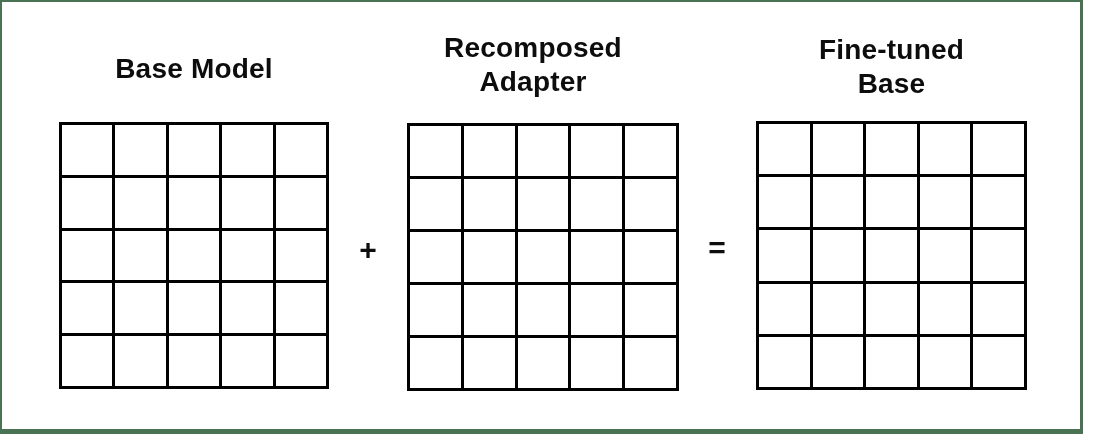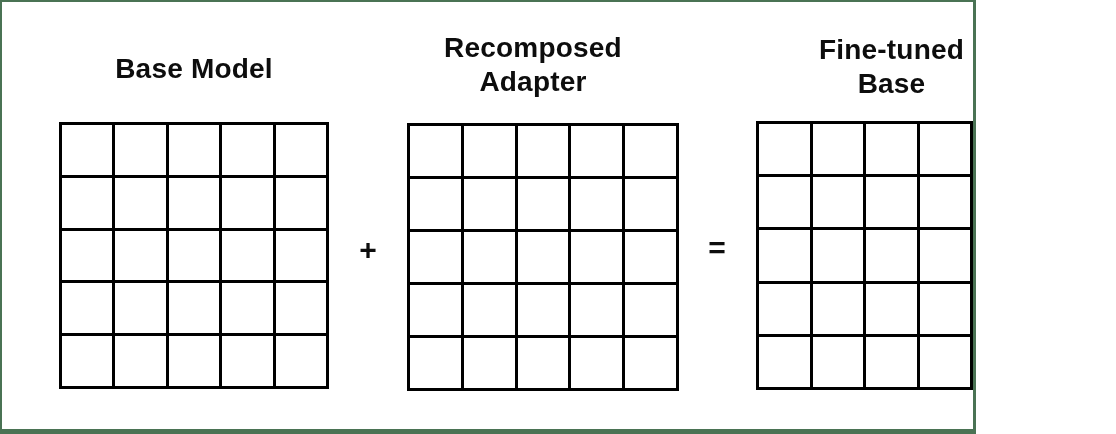--- a/index.html
+++ b/index.html
@@ -3,21 +3,21 @@
 <meta charset="utf-8">
 <style>
   html, body {
     margin: 0;
     padding: 0;
     background: #ffffff;
     font-family: "Liberation Sans", sans-serif;
   }
   .frame {
     position: relative;
-    width: 976px;
+    width: 1083px;
     height: 434px;
     box-sizing: border-box;
     background: #ffffff;
     border: 2px solid #4a7354;
     border-bottom-width: 5px;
     border-right-width: 3px;
     overflow: hidden;
   }
   .panel-title {
     position: absolute;

